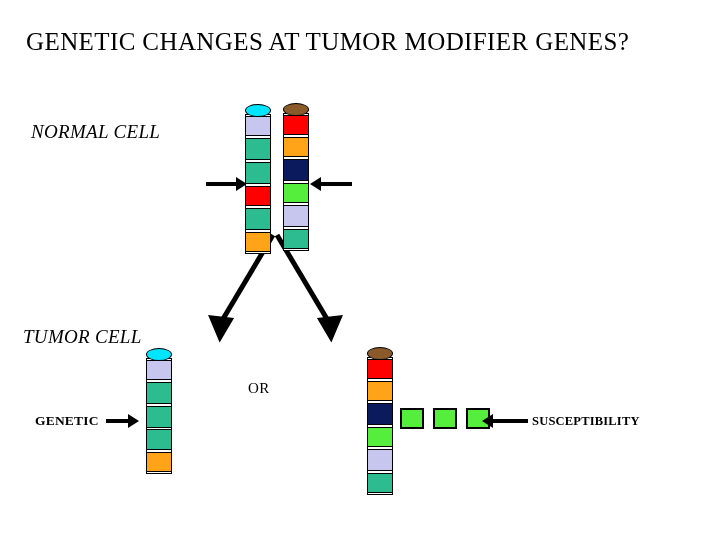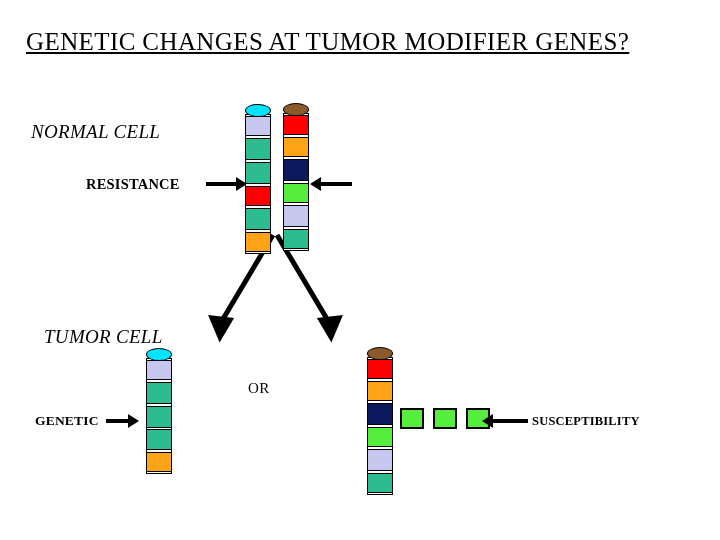--- a/index.html
+++ b/index.html
@@ -19,32 +19,31 @@
 
   
   .title {
     position: absolute;
     left: 26px;
     top: 28px;
     font-size: 25px;
     letter-spacing: 0.4px;
     white-space: nowrap;
     font-weight: 400;
-    text-decoration: underline;
   }
   .cell-label {
     position: absolute;
     font-style: italic;
     font-size: 19px;
     white-space: nowrap;
     letter-spacing: 0.3px;
     margin-top: 23px;
   }
   .normal-label { left: 31px; top: 98px; }
-  .tumor-label  { left: 44px; top: 303px; }
+  .tumor-label  { left: 23px; top: 303px; }
 
   .bold-label {
     position: absolute;
     font-weight: bold;
     font-size: 14.5px;
     white-space: nowrap;
     letter-spacing: 0.2px;
   }
   .resistance-label   { left: 86px;  top: 176px; }
   .susceptibility-label { left: 352px; top: 176px; }
@@ -167,21 +166,20 @@
     <div class="chrom-body" id="body-normal-right">
         <div class="band" style="height: 20px; background: rgb(255, 0, 0);"></div>
         <div class="band" style="height: 20px; background: rgb(255, 163, 25);"></div>
         <div class="band" style="height: 22px; background: rgb(10, 26, 92);"></div>
         <div class="band" style="height: 20px; background: rgb(85, 238, 60);"></div>
         <div class="band" style="height: 22px; background: rgb(198, 198, 238);"></div>
         <div class="band" style="height: 20px; background: rgb(44, 188, 144);"></div>
       </div>
   </div>
 
-  <div class="bold-label resistance-label">RESISTANCE</div>
   <div class="arrow-h" style="left:206px; top:182px; width:42px;">
     <div class="arrow-line" style="left:0; width:32px;"></div>
     <div class="arrow-head right" style="left:30px; top:-5px;"></div>
   </div>
 
   <div class="arrow-h" style="left:310px; top:182px; width:42px;">
     <div class="arrow-head left" style="left:0; top:-5px;"></div>
     <div class="arrow-line" style="left:10px; width:32px;"></div>
   </div>
 

